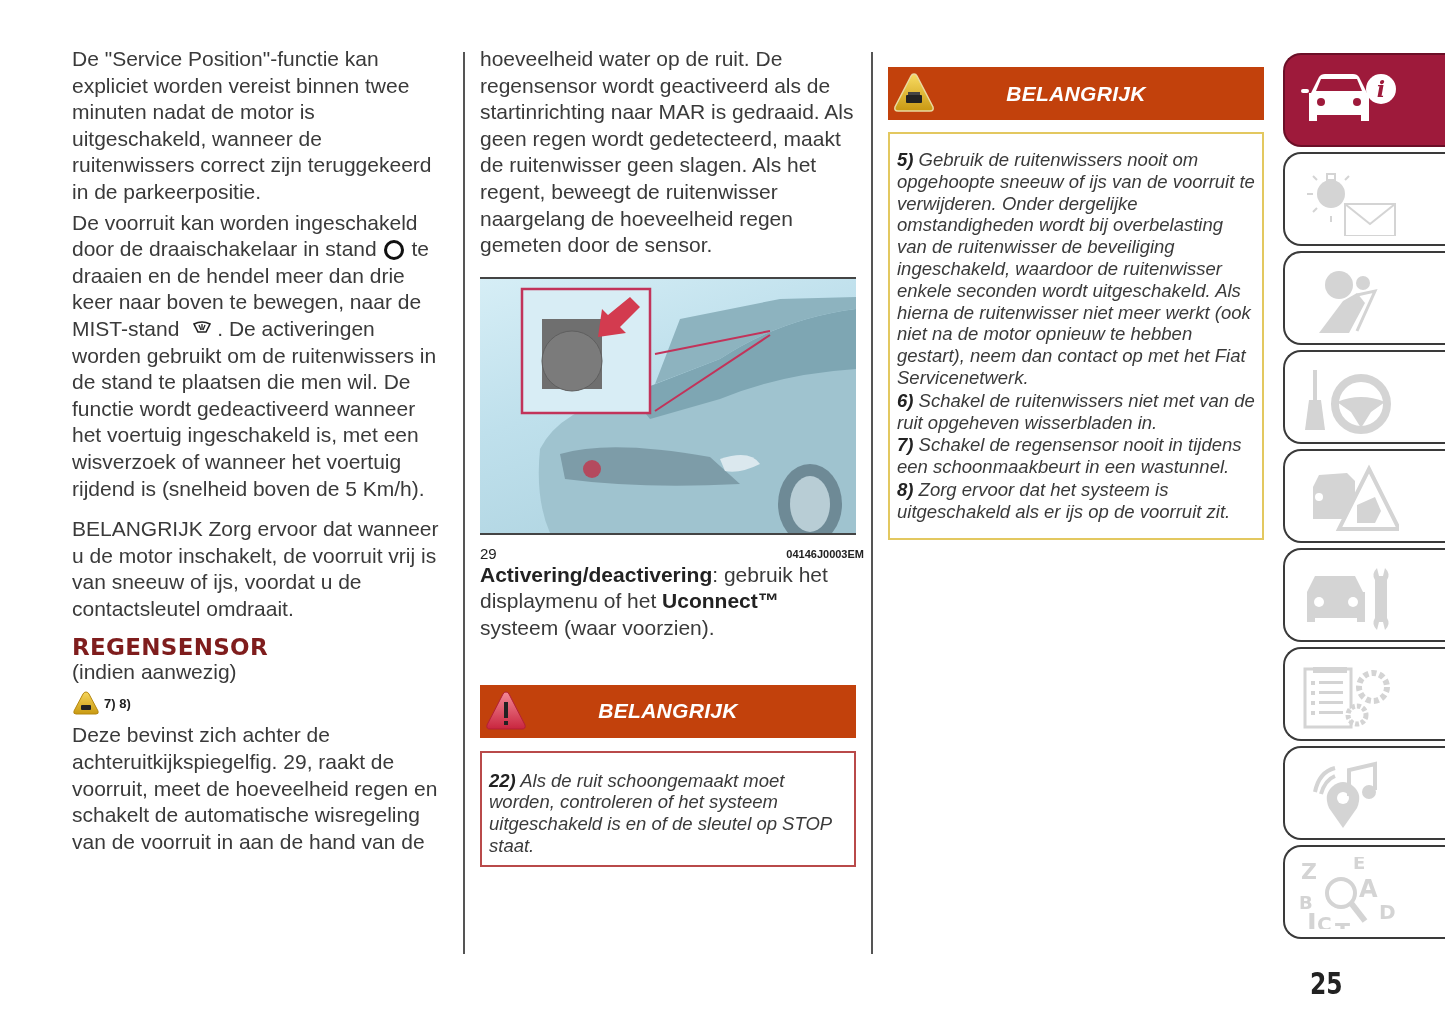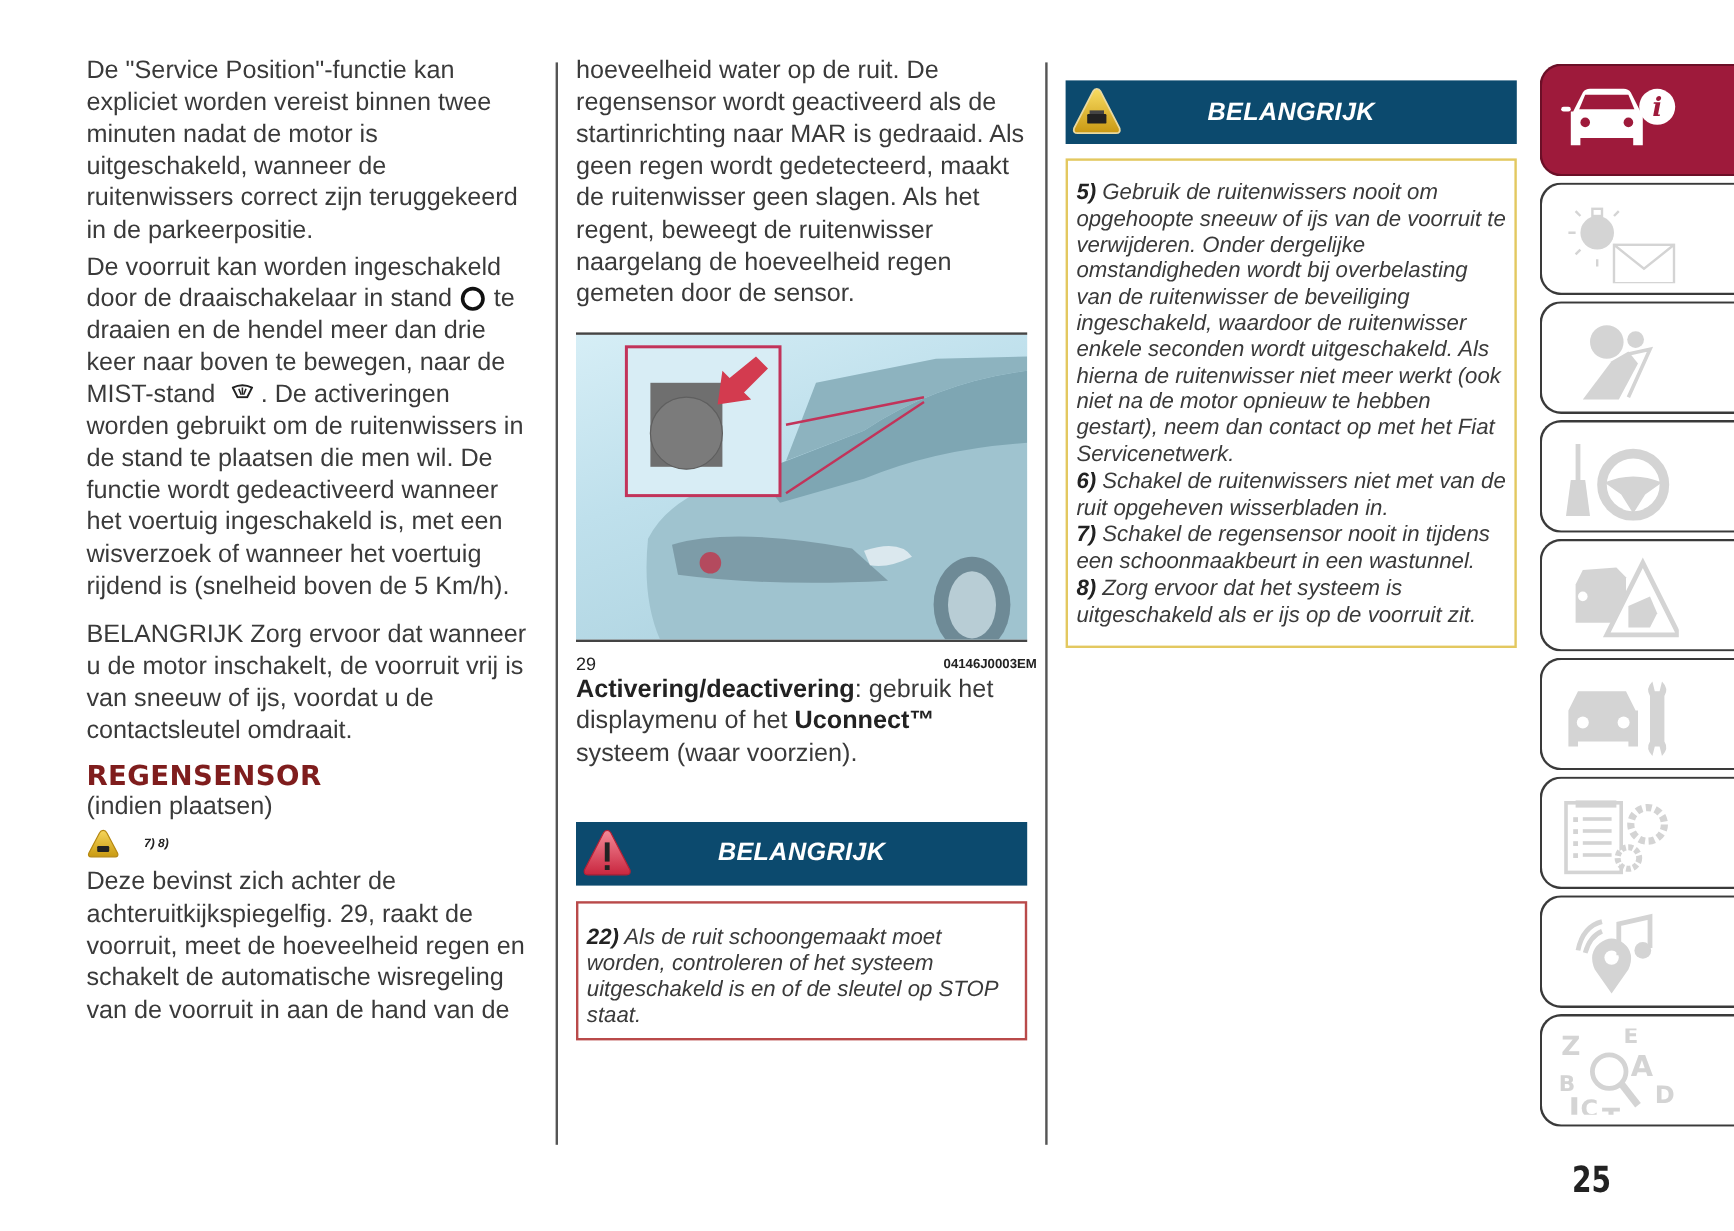--- a/index.html
+++ b/index.html
@@ -20,32 +20,32 @@
   p.gap { margin-top: 14px !important; }
 
   .inline-circle { display: inline-block; width: 20px; height: 20px; border: 3.5px solid #111; border-radius: 50%;
                    vertical-align: -4px; margin: 0 2px 0 1px; box-sizing: border-box; }
   .inline-wiper { display: inline-block; width: 18px; height: 12px; vertical-align: 3px; margin: 0 6px 0 8px; }
 
   h2.section { margin: 12px 0 0 0; font-family: "DejaVu Sans", sans-serif; font-weight: bold;
                font-size: 23px; letter-spacing: 0.3px; color: #7f1d1d; line-height: 26px; }
   .sub { font-size: 21px; line-height: 24px; color: #3a3a3a; }
   .warn-ref { display: flex; align-items: center; margin: 6px 0 6px 0; }
-  .warn-ref .refs { font-size: 10px; font-weight: bold; margin-left: 20px; color: #222; font-style: italic; }
+  .warn-ref .refs { font-size: 13px; font-weight: bold; margin-left: 4px; color: #222; }
 
   .figure { margin-top: 18px; width: 384px; }
   .fig-img { position: relative; width: 376px; height: 254px; border-top: 2px solid #444; border-bottom: 2px solid #444;
              background: linear-gradient(160deg, #d6eef6 0%, #bfe0ec 40%, #a9cfdc 100%); overflow: hidden; }
   .fig-caption { display: flex; justify-content: space-between; margin-top: 10px; font-size: 15px; color: #222; }
   .fig-caption .code { font-size: 11px; font-weight: bold; padding-top: 3px; }
 
   .activ { margin-top: 36px; }
   .activ b { color: #222; }
 
-  .note-header { position: relative; height: 53px; background: #0c4a6e; display: flex; align-items: center; justify-content: center; }
+  .note-header { position: relative; height: 53px; background: #c2410c; display: flex; align-items: center; justify-content: center; }
   .note-header .title { color: #fff; font-style: italic; font-weight: bold; font-size: 21px; letter-spacing: 0.3px; }
   .note-header .icon { position: absolute; left: 4px; top: 4px; }
   .note-box { border: 2px solid; padding: 16px 6px 12px 6px; }
   .note-box p { margin: 1px; font-style: italic; font-size: 18.5px; line-height: 21.8px; color: #3a3a3a; }
   .note-box b { font-style: italic; color: #222; }
 
   .col2 .note-header { margin-top: 43px; }
   .col2 .note-box { margin-top: 13px; border-color: #b94a4a; height: 84px; }
   .col3 .note-header { margin-top: 21px; }
   .col3 .note-box { margin-top: 12px; border-color: #e3c860; padding-top: 14px; padding-bottom: 14px; }
@@ -74,21 +74,21 @@
     <span>te draaien en de hendel meer dan drie keer naar boven te bewegen, naar de MIST-stand</span>
     <svg class="inline-wiper" viewBox="0 0 18 12">
       <path d="M1 3 Q9 -1 17 3 L13 11 L5 11 Z" fill="none" stroke="#222" stroke-width="1.6"></path>
       <line x1="6" y1="4" x2="8" y2="9" stroke="#222" stroke-width="1.3"></line>
       <line x1="12" y1="4" x2="10" y2="9" stroke="#222" stroke-width="1.3"></line>
       <line x1="9" y1="3" x2="9" y2="9" stroke="#222" stroke-width="1.3"></line>
     </svg><span>. De activeringen worden gebruikt om de ruitenwissers in de stand te plaatsen die men wil. De functie wordt gedeactiveerd wanneer het voertuig ingeschakeld is, met een wisverzoek of wanneer het voertuig rijdend is (snelheid boven de 5 Km/h).</span>
   </p>
   <p class="body gap">BELANGRIJK Zorg ervoor dat wanneer u de motor inschakelt, de voorruit vrij is van sneeuw of ijs, voordat u de contactsleutel omdraait.</p>
   <h2 class="section">REGENSENSOR</h2>
-  <div class="sub">(indien plaatsen)</div>
+  <div class="sub">(indien aanwezig)</div>
   <div class="warn-ref">
     <svg width="28" height="26" viewBox="0 0 28 26">
       <defs>
           <linearGradient id="gy1" x1="0" y1="0" x2="0" y2="1">
             <stop offset="0" stop-color="#f6d55a"></stop>
             <stop offset="1" stop-color="#c99a12"></stop>
           </linearGradient>
         </defs>
       <path d="M14 2 Q16 2 17 4 L26 21 Q27 24 24 24 L4 24 Q1 24 2 21 L11 4 Q12 2 14 2 Z" fill="url(#gy1)" stroke="#b58710" stroke-width="1"></path>
       <rect x="9" y="15" width="10" height="5" rx="1" fill="#222"></rect>

